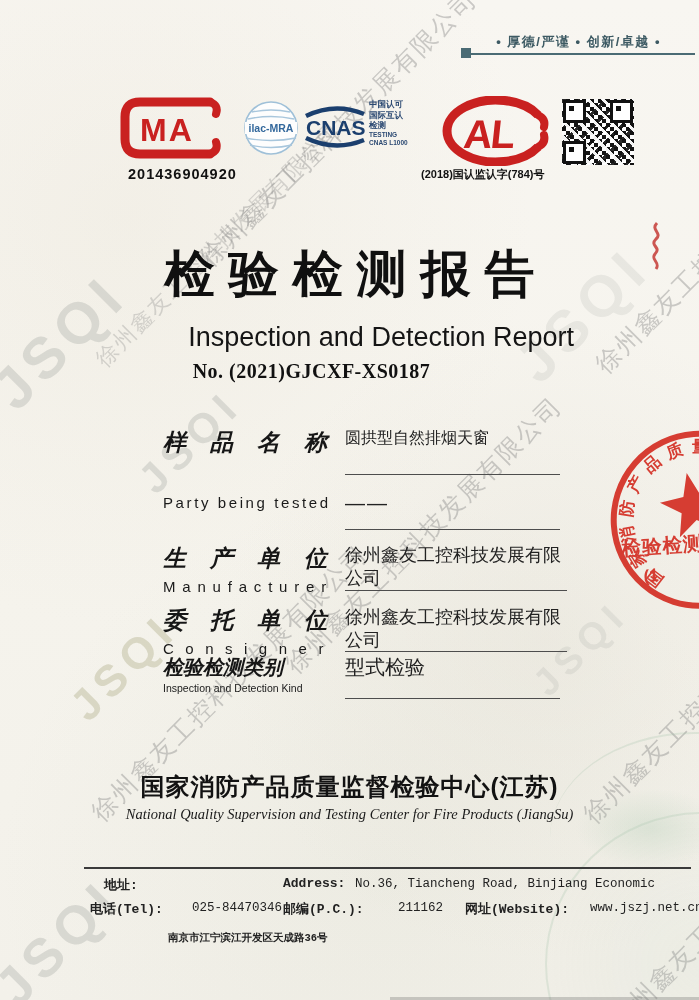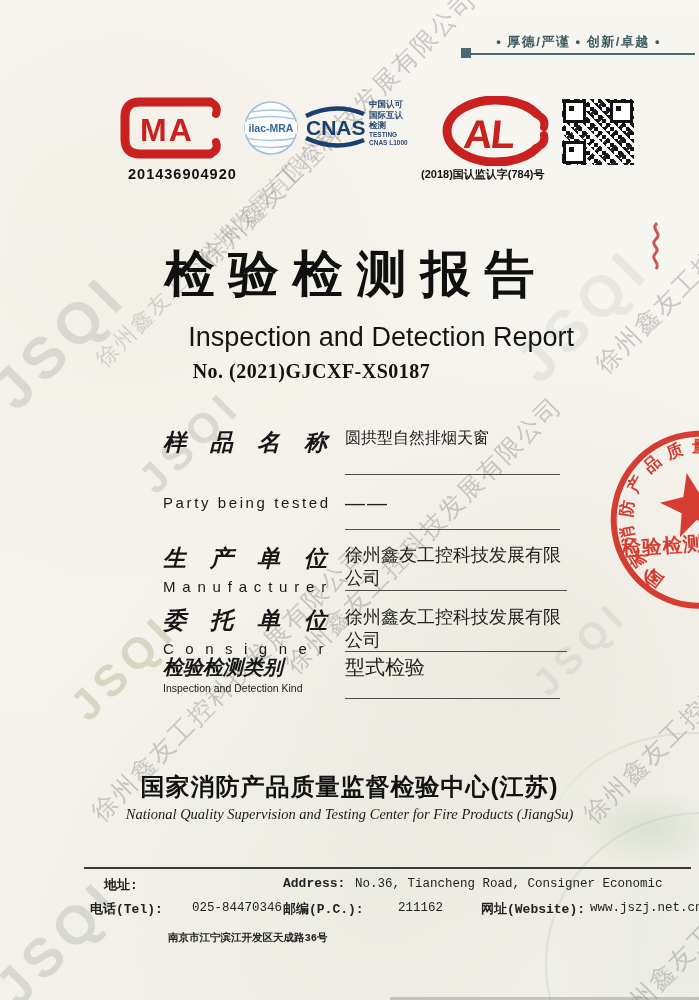--- a/index.html
+++ b/index.html
@@ -218,21 +218,21 @@
     </g>
   </svg>
 
   <div class="abs iss-zh">国家消防产品质量监督检验中心(江苏)</div>
   <div class="abs iss-en">National Quality Supervision and Testing Center for Fire Products (JiangSu)</div>
 
   <div class="abs frule"></div>
   <div class="abs ft lb" style="left:104px;top:876px;">地址:</div>
   <div class="abs ft addr-zh" style="left:160px;top:931px;padding-left:8px;">南京市江宁滨江开发区天成路36号</div>
   <div class="abs ft lb" style="left:283px;top:876px;">Address:</div>
-  <div class="abs ft v" style="left:355px;top:877px;">No.36, Tiancheng Road, Consigner Economic</div>
+  <div class="abs ft v" style="left:355px;top:877px;">No.36, Tiancheng Road, Binjiang Economic</div>
   <div class="abs ft lb" style="left:90px;top:900px;">电话(Tel):</div>
   <div class="abs ft v" style="left:192px;top:901px;">025-84470346</div>
   <div class="abs ft lb" style="left:283px;top:900px;">邮编(P.C.):</div>
   <div class="abs ft v" style="left:398px;top:901px;">211162</div>
-  <div class="abs ft lb" style="left:481px;top:900px;">网址(Website):</div>
+  <div class="abs ft lb" style="left:465px;top:900px;">网址(Website):</div>
   <div class="abs ft v" style="left:590px;top:901px;">www.jszj.net.cn</div>
 
 </div>
 
 </body></html>

